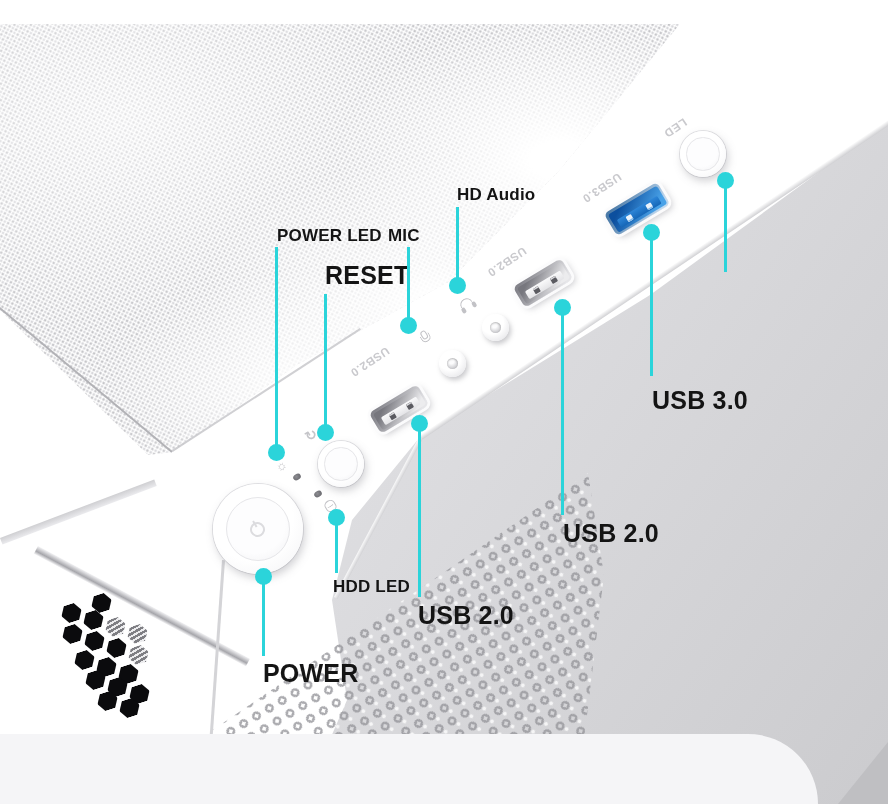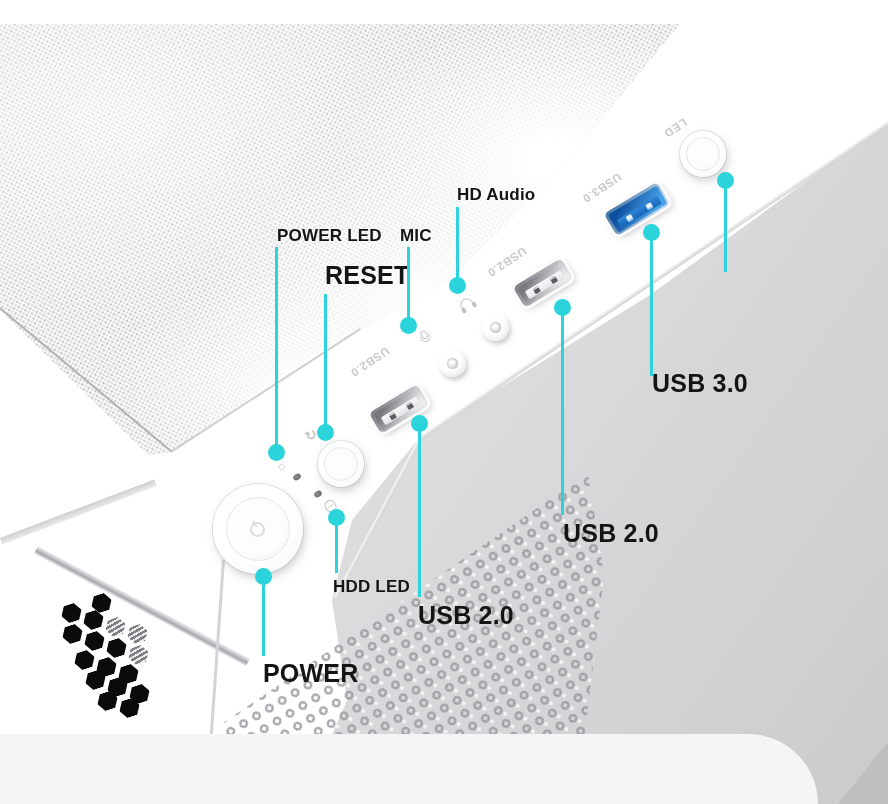--- a/index.html
+++ b/index.html
@@ -215,34 +215,34 @@
   <span class="marking" style="left:348px;top:356px;">USB2.0</span>
 
   <div class="lbl sm" style="left:277px;top:227px;">POWER LED</div>
   <div class="lead-line" style="left:275px;top:247px;height:205px;"></div>
   <div class="lead-dot" style="left:268px;top:444px;"></div>
 
   <div class="lbl lg" style="left:325px;top:263px;">RESET</div>
   <div class="lead-line" style="left:324px;top:294px;height:138px;"></div>
   <div class="lead-dot" style="left:317px;top:424px;"></div>
 
-  <div class="lbl sm" style="left:400px;top:227px;">MIC</div>
+  <div class="lbl sm" style="left:388px;top:227px;">MIC</div>
   <div class="lead-line" style="left:407px;top:247px;height:78px;"></div>
   <div class="lead-dot" style="left:400px;top:317px;"></div>
 
   <div class="lbl sm" style="left:457px;top:186px;">HD Audio</div>
   <div class="lead-line" style="left:456px;top:207px;height:78px;"></div>
   <div class="lead-dot" style="left:449px;top:277px;"></div>
 
   <div class="lead-dot" style="left:717px;top:172px;"></div>
   <div class="lead-line" style="left:724px;top:182px;height:90px;"></div>
 
   <div class="lead-dot" style="left:643px;top:224px;"></div>
   <div class="lead-line" style="left:650px;top:234px;height:142px;"></div>
-  <div class="lbl lg" style="left:652px;top:371px;text-align:center;">USB 3.0</div>
+  <div class="lbl lg" style="left:652px;top:388px;text-align:center;">USB 3.0</div>
 
   <div class="lead-dot" style="left:554px;top:299px;"></div>
   <div class="lead-line" style="left:561px;top:309px;height:206px;"></div>
   <div class="lbl lg" style="left:563px;top:521px;">USB 2.0</div>
 
   <div class="lead-dot" style="left:411px;top:415px;"></div>
   <div class="lead-line" style="left:418px;top:425px;height:172px;"></div>
   <div class="lbl lg" style="left:418px;top:603px;">USB 2.0</div>
 
   <div class="lead-dot" style="left:328px;top:509px;"></div>

